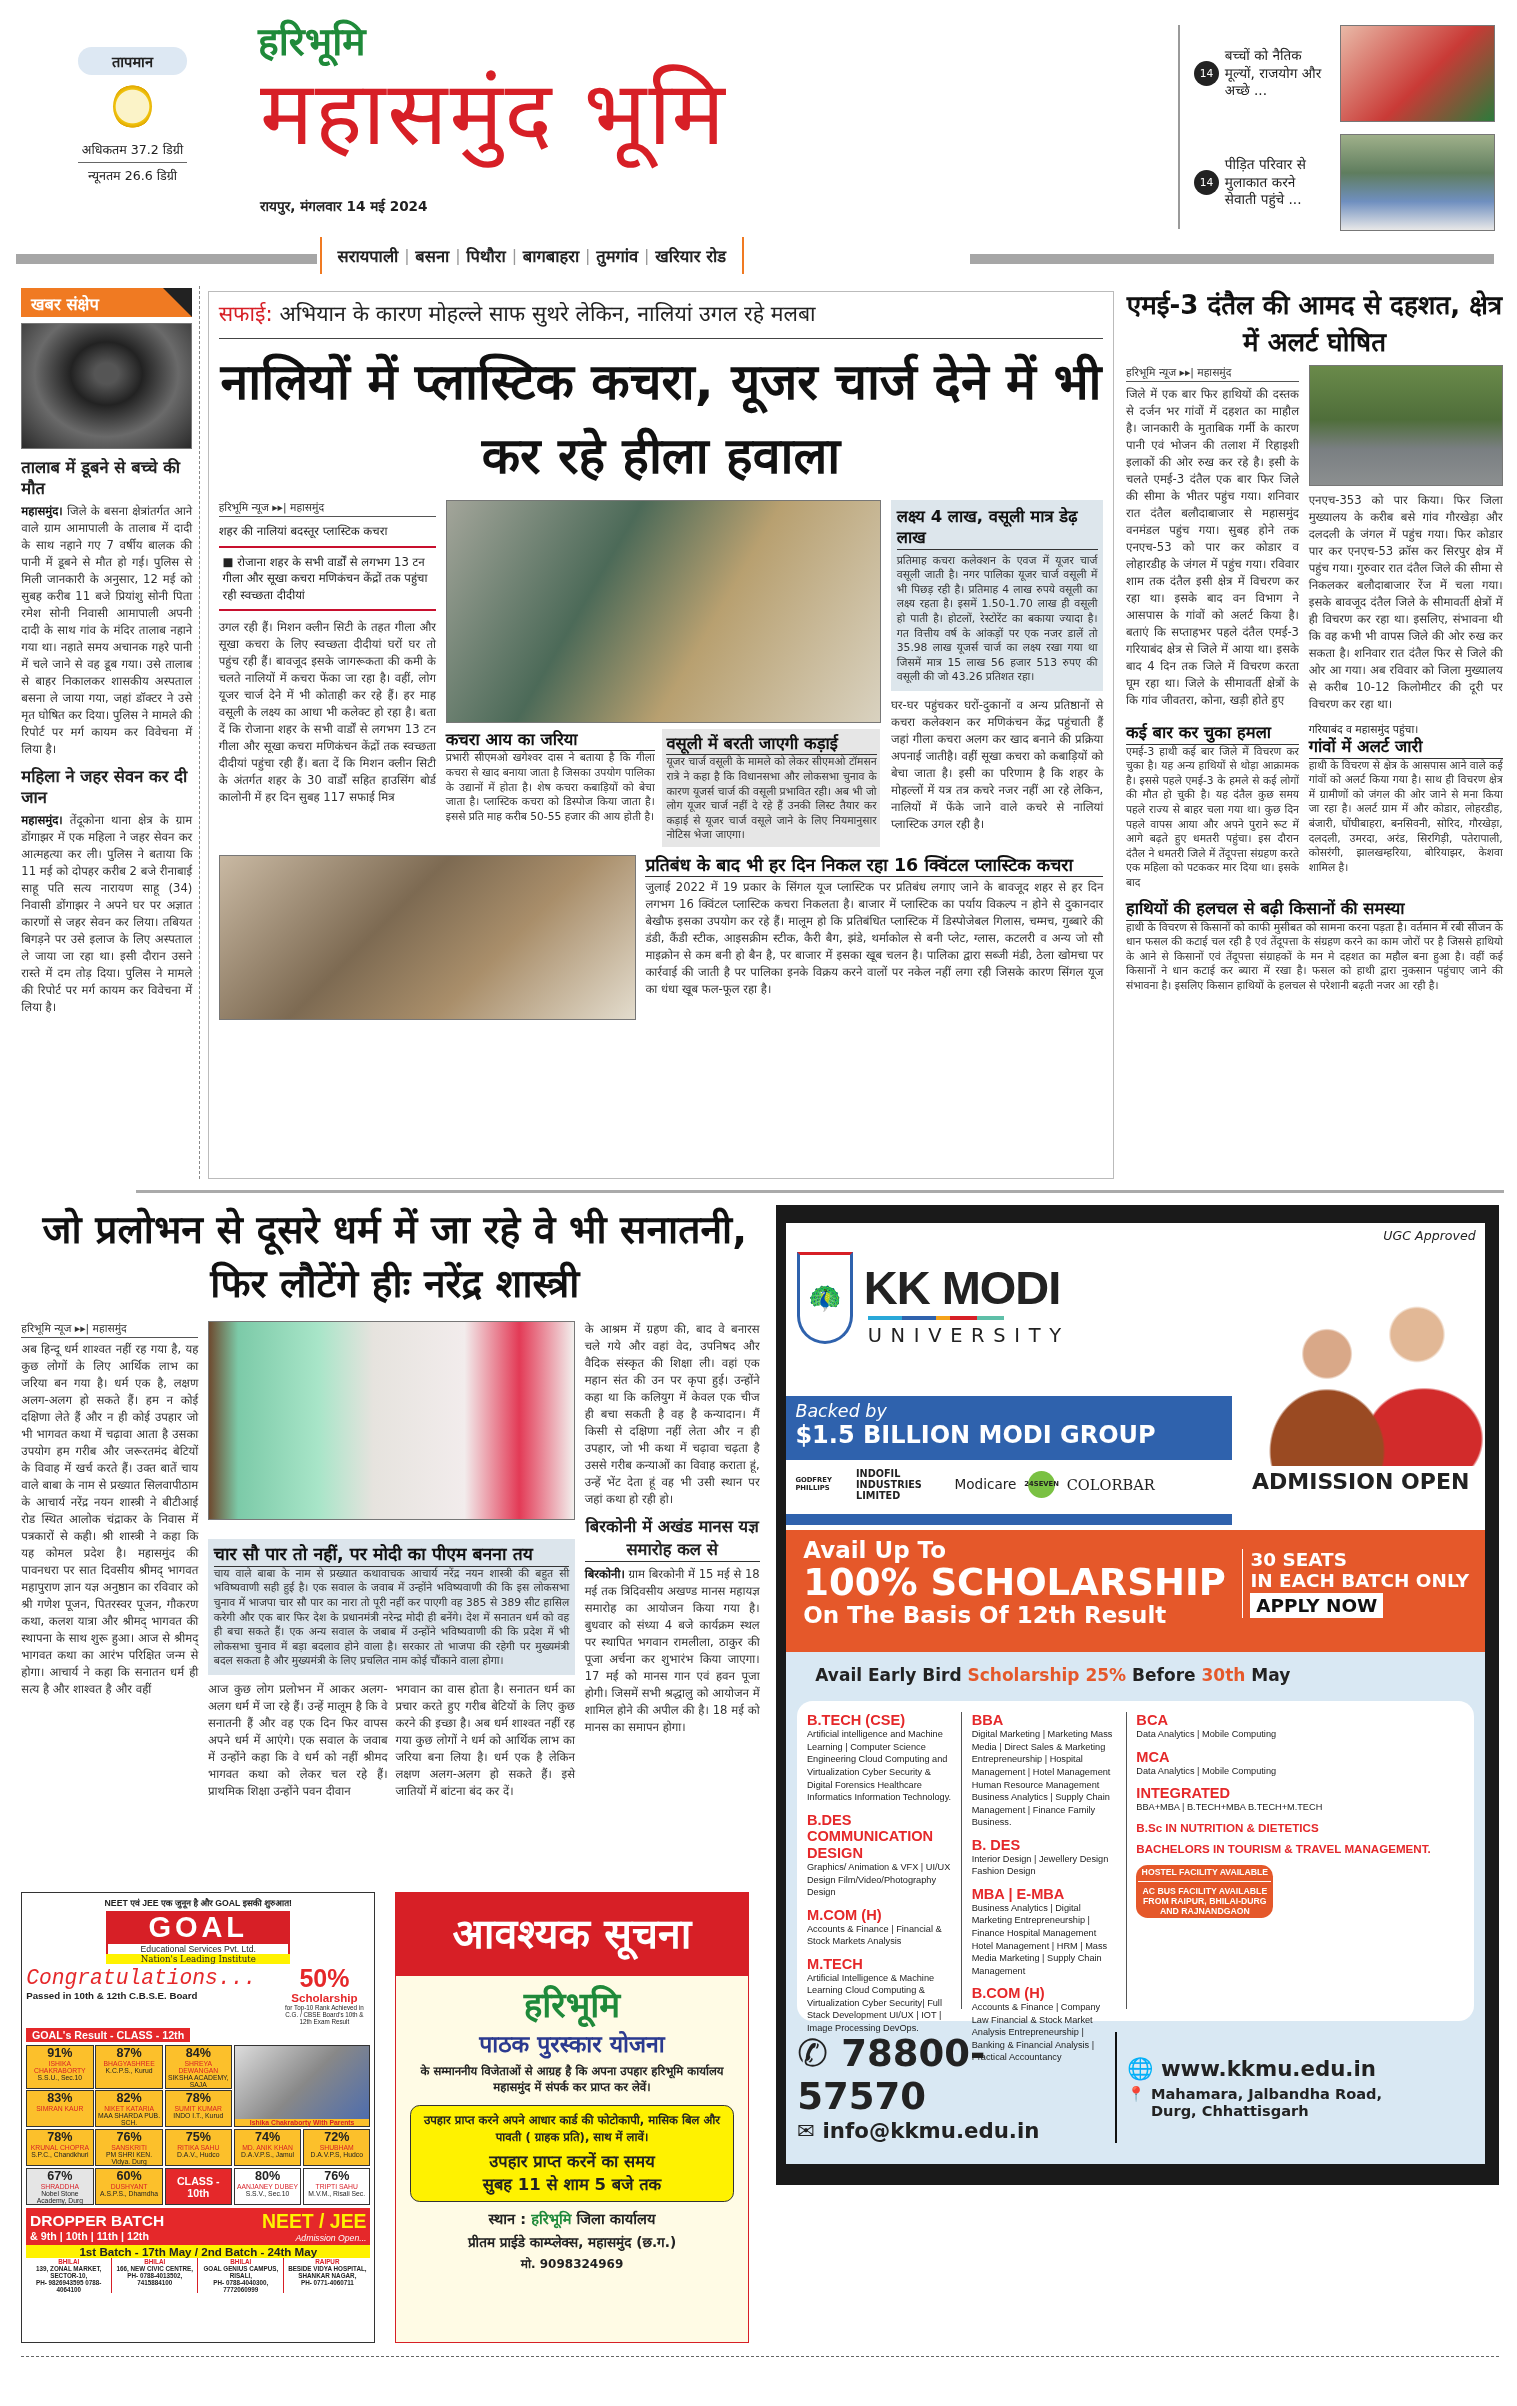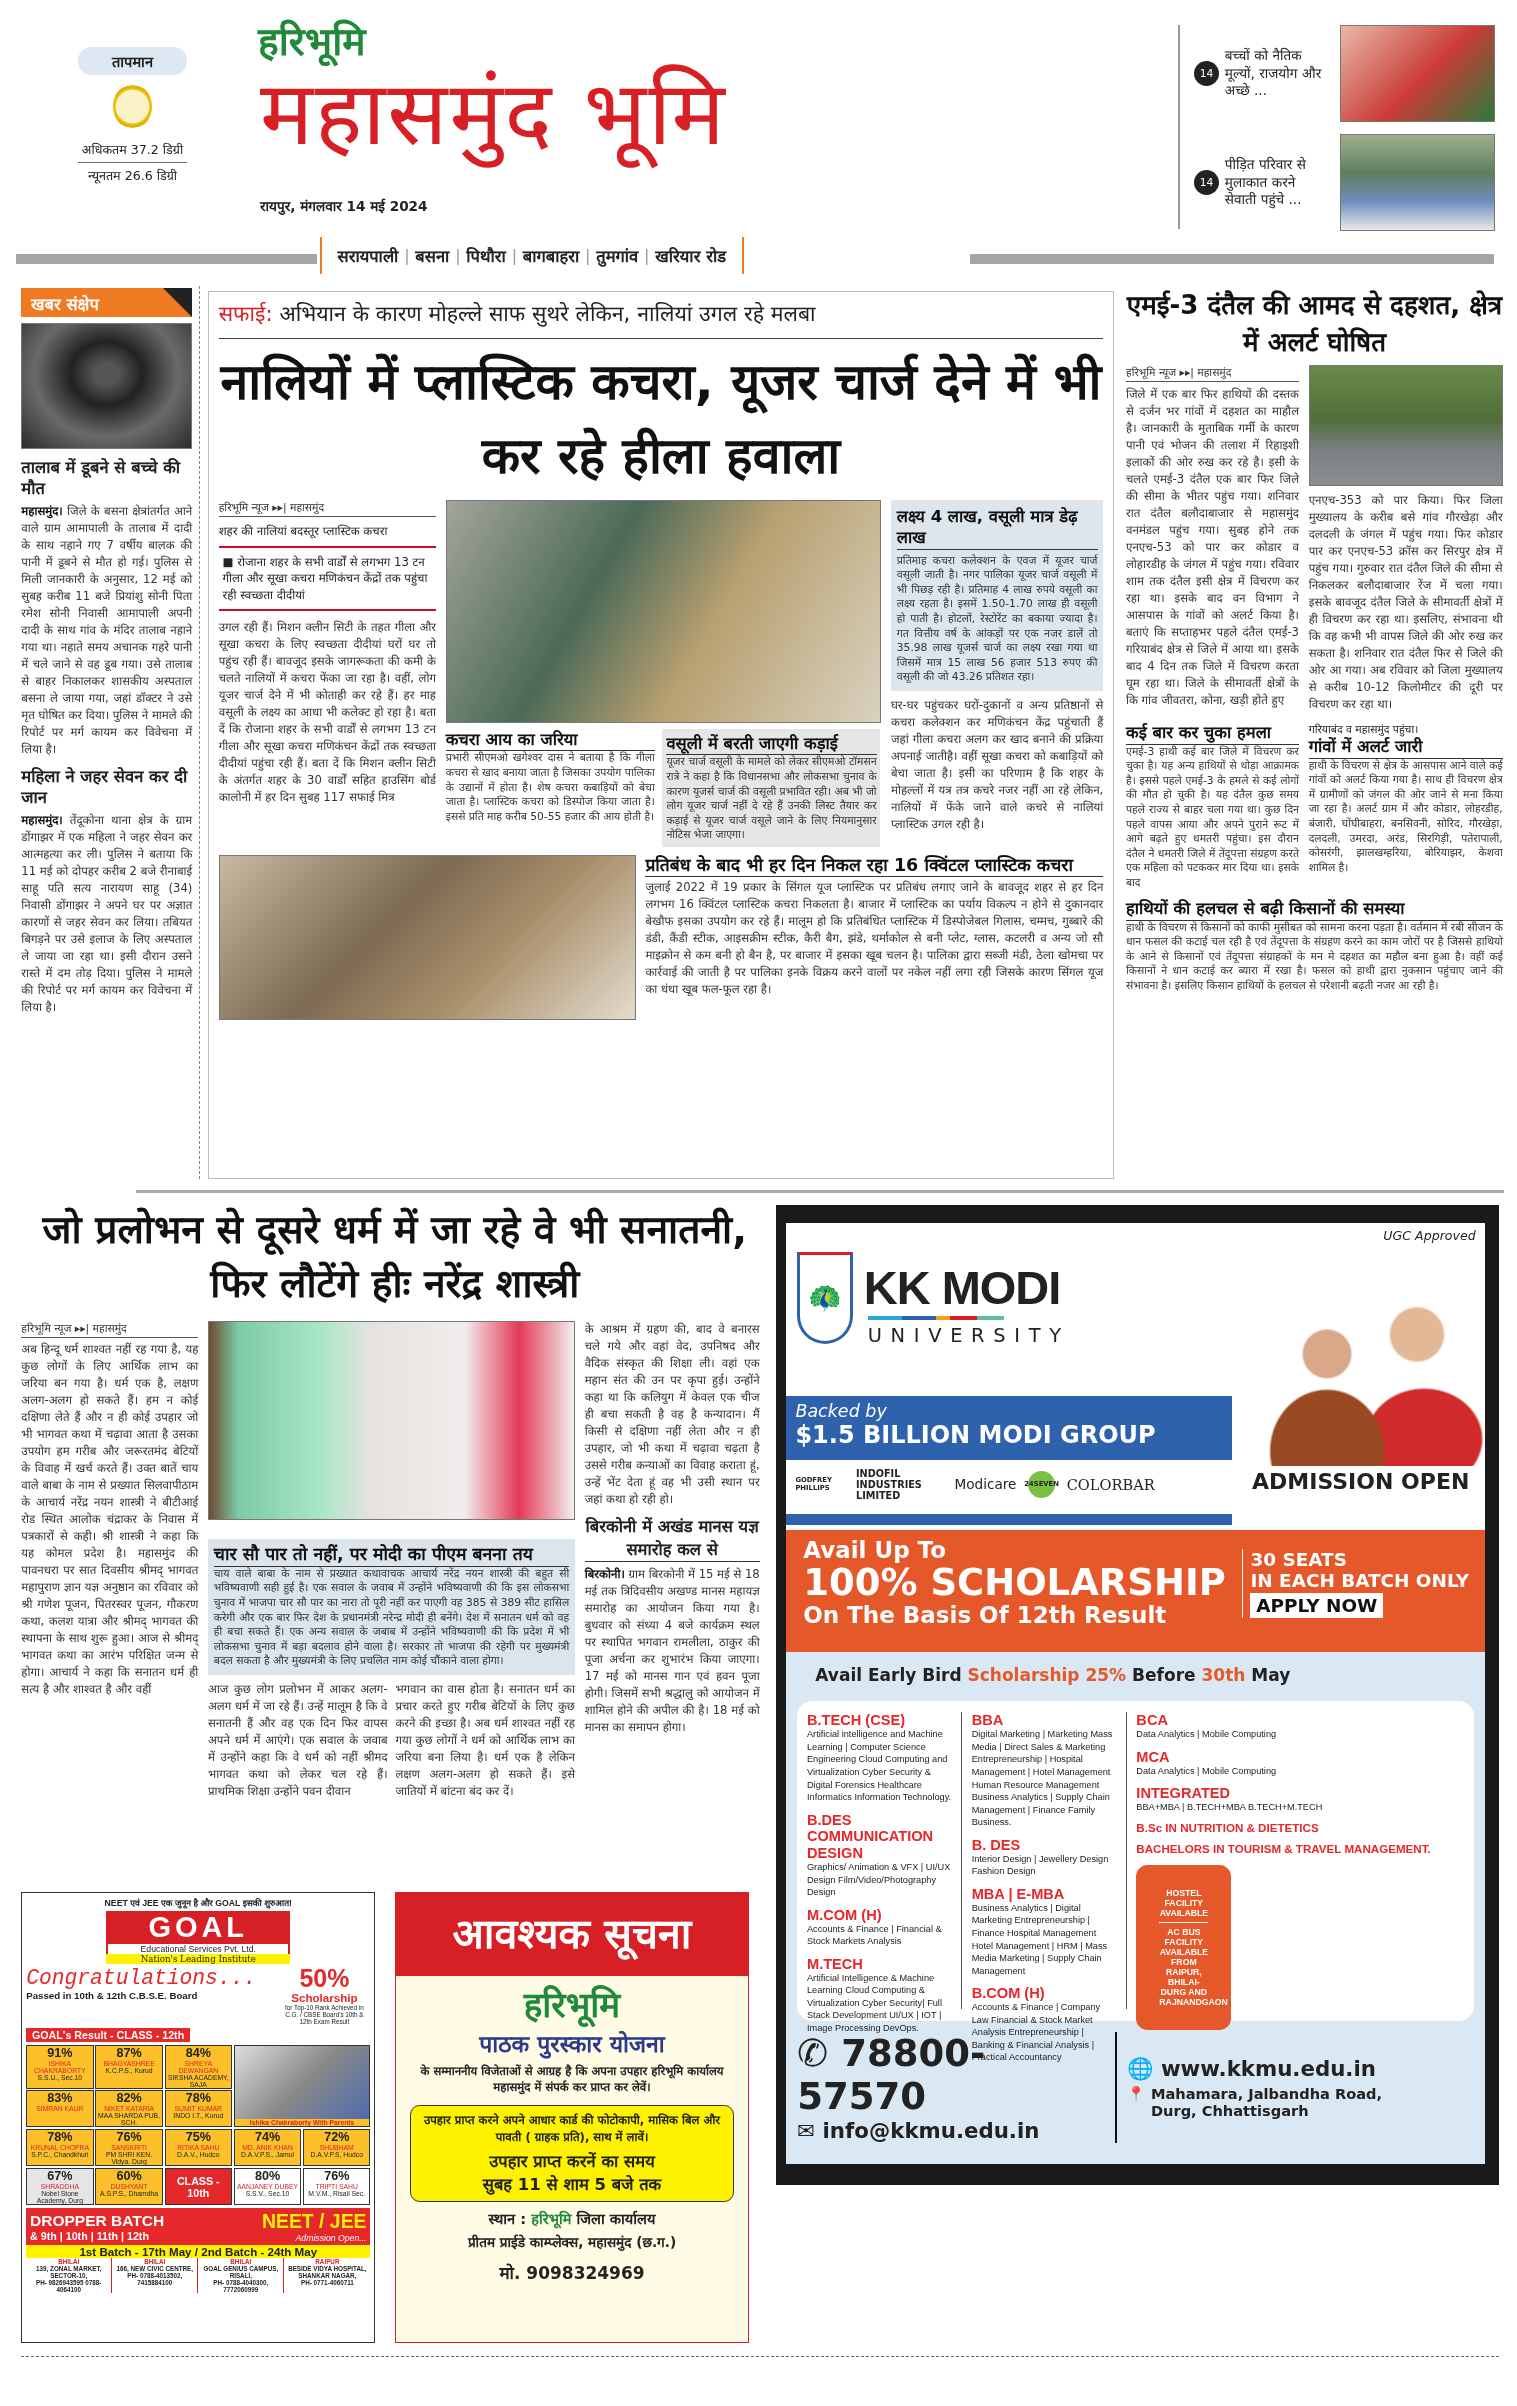--- a/index.html
+++ b/index.html
@@ -233,21 +233,21 @@
         </div>
         <div style="flex:1">
           <div style="color:#e5282a;font-weight:bold;font-size:14.6px">BCA</div>
           <div style="font-size:9.2px;line-height:12.6px">Data Analytics | Mobile Computing</div>
           <div style="color:#e5282a;font-weight:bold;font-size:14.6px;margin-top:7.8px">MCA</div>
           <div style="font-size:9.2px;line-height:12.6px">Data Analytics | Mobile Computing</div>
           <div style="color:#e5282a;font-weight:bold;font-size:14.6px;margin-top:7.8px">INTEGRATED</div>
           <div style="font-size:9.2px;line-height:12.6px">BBA+MBA | B.TECH+MBA B.TECH+M.TECH</div>
           <div style="color:#e5282a;font-weight:bold;font-size:11.6px;margin-top:7.8px">B.Sc IN NUTRITION &amp; DIETETICS</div>
           <div style="color:#e5282a;font-weight:bold;font-size:11.6px;margin-top:7.8px">BACHELORS IN TOURISM &amp; TRAVEL MANAGEMENT.</div>
-          <div style="background:#e5582a;color:#fff;border-radius:11.6px;font-size:8.7px;font-weight:bold;text-align:center;padding:23px;margin-top:9.7px;width:95px">
+          <div style="background:#e5582a;color:#fff;border-radius:11.6px;font-size:8.7px;font-weight:bold;text-align:center;padding:2px;margin-top:9.7px;width:137px">
             <div style="border-bottom:1px solid #fff;padding-bottom:3.9px;margin-bottom:3.9px">HOSTEL FACILITY AVAILABLE</div>
             <div>AC BUS FACILITY AVAILABLE FROM RAIPUR, BHILAI-DURG AND RAJNANDGAON</div>
           </div>
         </div>
       </div>
       <div style="display:flex;margin-top:11.6px;align-items:center">
         <div style="width:320px;border-right:2.9px solid #111;padding-right:7.8px">
           <div style="font-size:37px;font-weight:bold;line-height:43px"><span>✆</span> <span>78800-57570</span></div>
           <div style="font-size:21.3px;font-weight:bold"><span>✉</span> <span>info@kkmu.edu.in</span></div>
         </div>
@@ -404,17 +404,17 @@
   <div style="color:#1f8a3a;font-size:35px;font-weight:bold;margin-top:3.9px">हरिभूमि</div>
   <div style="color:#2b3a8f;font-size:23px;font-weight:bold">पाठक पुरस्कार योजना</div>
   <div style="font-size:11.6px;font-weight:bold;padding:3.9px 15.5px;line-height:16.5px">के सम्माननीय विजेताओं से आग्रह है कि अपना उपहार हरिभूमि कार्यालय महासमुंद में संपर्क कर प्राप्त कर लेवें।</div>
   <div style="background:#fff200;border:1px solid #333;border-radius:9.7px;margin:5.8px 13.6px;padding:5.8px 7.8px">
     <div style="font-size:11.6px;font-weight:bold;line-height:16.5px">उपहार प्राप्त करने अपने आधार कार्ड की फोटोकापी, मासिक बिल और पावती ( ग्राहक प्रति), साथ में लावें।</div>
     <div style="font-size:16.5px;font-weight:bold;margin-top:3.9px">उपहार प्राप्त करनें का समय</div>
     <div style="font-size:16.5px;font-weight:bold">सुबह 11 से शाम 5 बजे तक</div>
   </div>
   <div style="font-size:14.6px;font-weight:bold;margin-top:5.8px"><span>स्थान :</span> <span style="color:#1f8a3a">हरिभूमि</span> <span>जिला कार्यालय</span></div>
   <div style="font-size:13.6px;font-weight:bold;margin-top:3.9px">प्रीतम प्राईडे काम्प्लेक्स, महासमुंद (छ.ग.)</div>
-  <div style="font-size:17px;font-weight:bold;margin-top:10px">मो. 9098324969</div>
+  <div style="font-size:12px;font-weight:bold;margin-top:4px">मो. 9098324969</div>
 </div>
 
 <div class="abs" style="left:21.3px;top:2356px;width:1478px;border-top:1px dashed #666"></div>
 
 
 </body></html>

